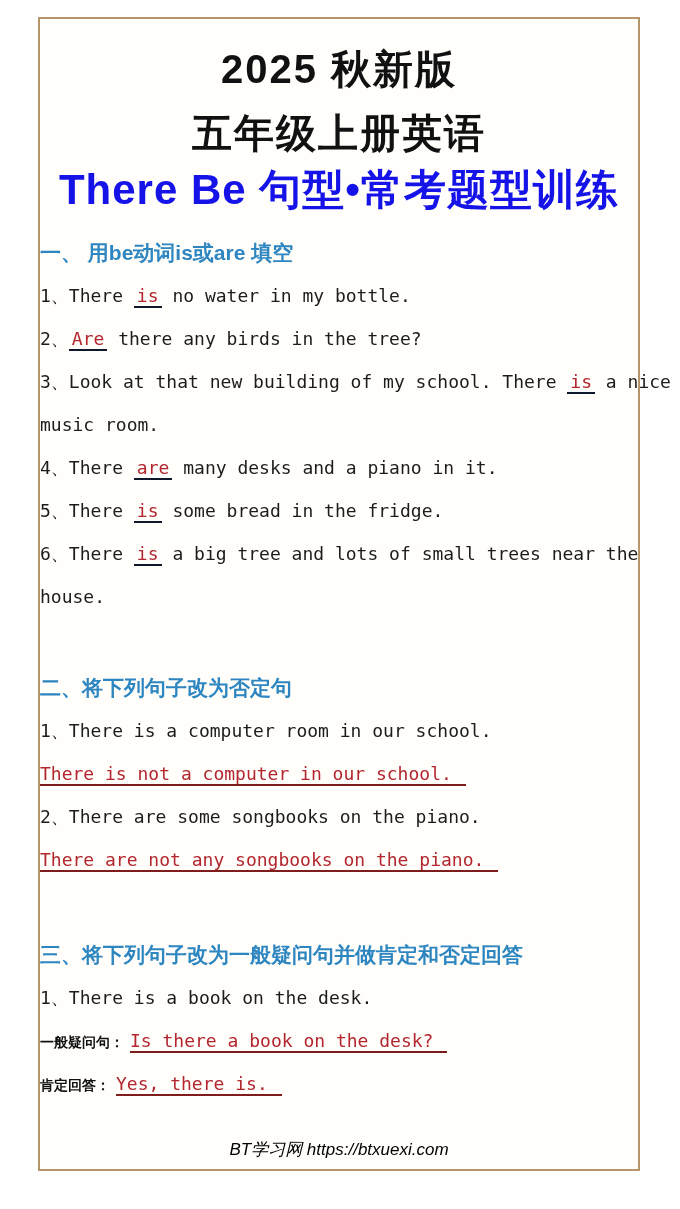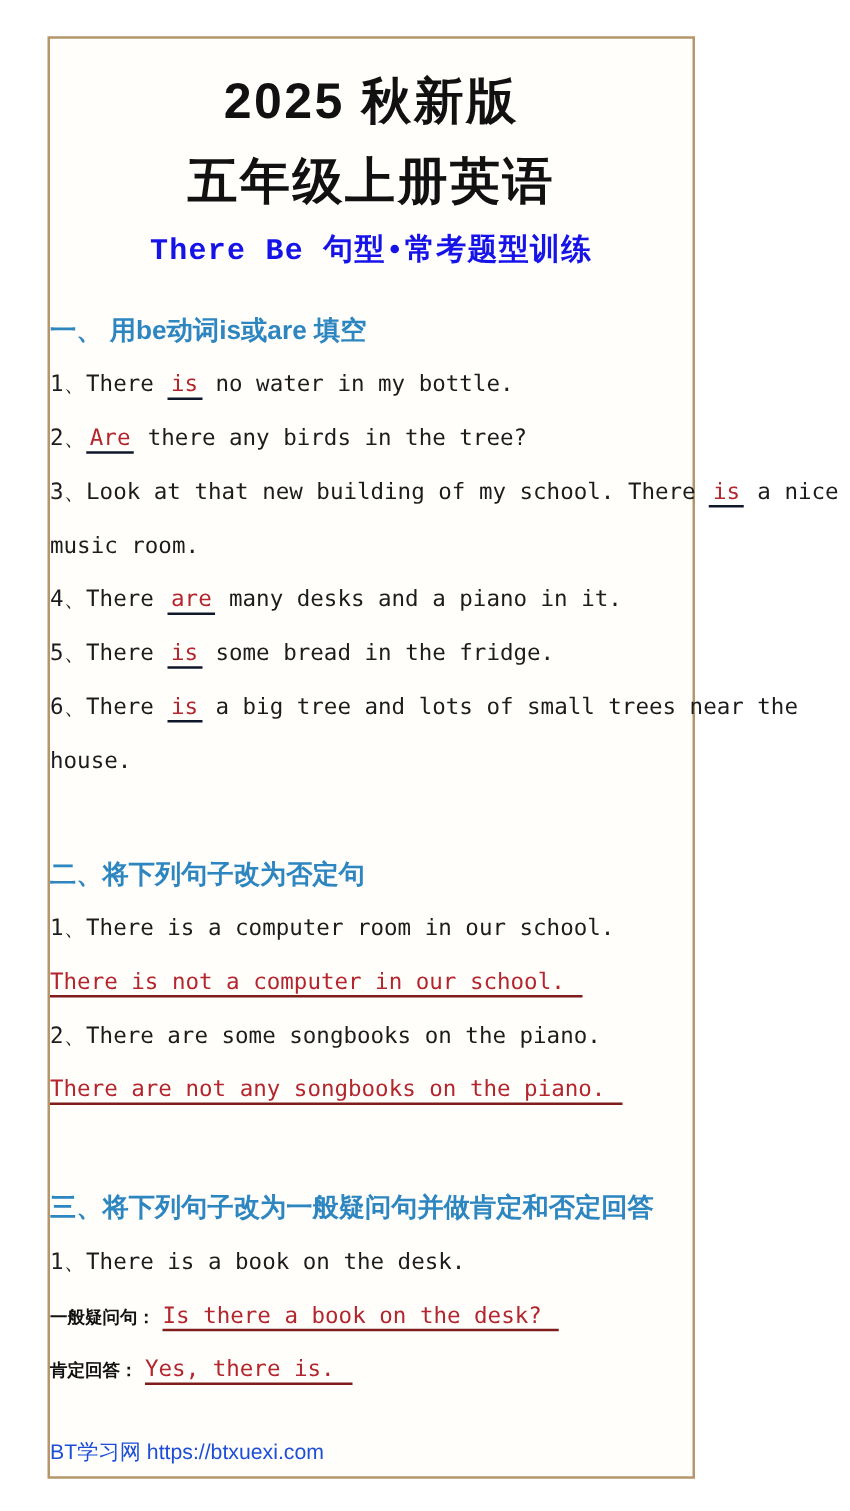--- a/index.html
+++ b/index.html
@@ -1,34 +1,34 @@
 <!DOCTYPE html>
 <html style="--border-tan: #B5966B; --subtitle-blue: #1613E8; --heading-blue: #2E86C1; --answer-red: #B3262E;"><head>
 <meta charset="utf-8">
 <style>
   html,body{margin:0;padding:0;}
   body{
     width:680px;height:1209px;background:#ffffff;position:relative;
     font-family:"Liberation Sans",sans-serif;
   }
   .page{
-    position:absolute;left:38px;top:29px;width:518px;height:1154px;
+    position:absolute;left:38px;top:17px;width:602px;height:1154px;
     box-sizing:border-box;border:2px solid var(--border-tan,#B5966B);
     background:#FFFEFB;
   }
   .titles{text-align:center;}
   .title-line{
     margin-top:26px;font-size:40px;line-height:48px;font-weight:bold;color:#111;
     font-family:"Liberation Sans",sans-serif;letter-spacing:2px;
   }
   .title-line.second{margin-top:16px;text-align:center;}
   .subtitle{
-    margin-top:14px;font-size:24px;line-height:38px;font-weight:bold;
+    margin-top:14px;font-size:42px;line-height:38px;font-weight:bold;
     color:var(--subtitle-blue,#1613E8);
-    font-family:Liberation Mono, monospace;letter-spacing:1px;
+    font-family:Liberation Sans, sans-serif;letter-spacing:1px;
   }
   .sections{padding-left:0;margin-top:22px;}
   .section{margin-top:0;}
   .section + .section{margin-top:48px;}
   .section:nth-child(3){margin-top:52px;}
   .section-heading{
     height:43px;line-height:43px;font-size:21px;font-weight:bold;
     color:var(--heading-blue,#2E86C1);white-space:nowrap;
   }
   .line{
@@ -42,22 +42,22 @@
   }
   .seg.ansline{
     color:var(--answer-red,#B3262E);
     border-bottom:2px solid #7f1d1d;padding-right:14px;
   }
   .seg.label{
     font-weight:bold;color:#111;font-size:14px;
     font-family:"Liberation Sans",sans-serif;padding-right:6px;
   }
   .footer{
-    position:absolute;left:0;right:0;bottom:8px;
-    font-size:17px;color:#1d4ed8;font-family:"Liberation Sans",sans-serif;
+    position:absolute;left:0;right:0;bottom:8px;text-align:center;
+    font-size:17px;color:#000000;font-family:"Liberation Sans",sans-serif;font-style:italic;
   }
 </style>
 </head>
 <body>
 
 <div class="page">
   <div class="titles">
     <div class="title-line">2025 秋新版</div>
     <div class="title-line second">五年级上册英语</div>
     <div class="subtitle">There Be 句型•常考题型训练</div>

